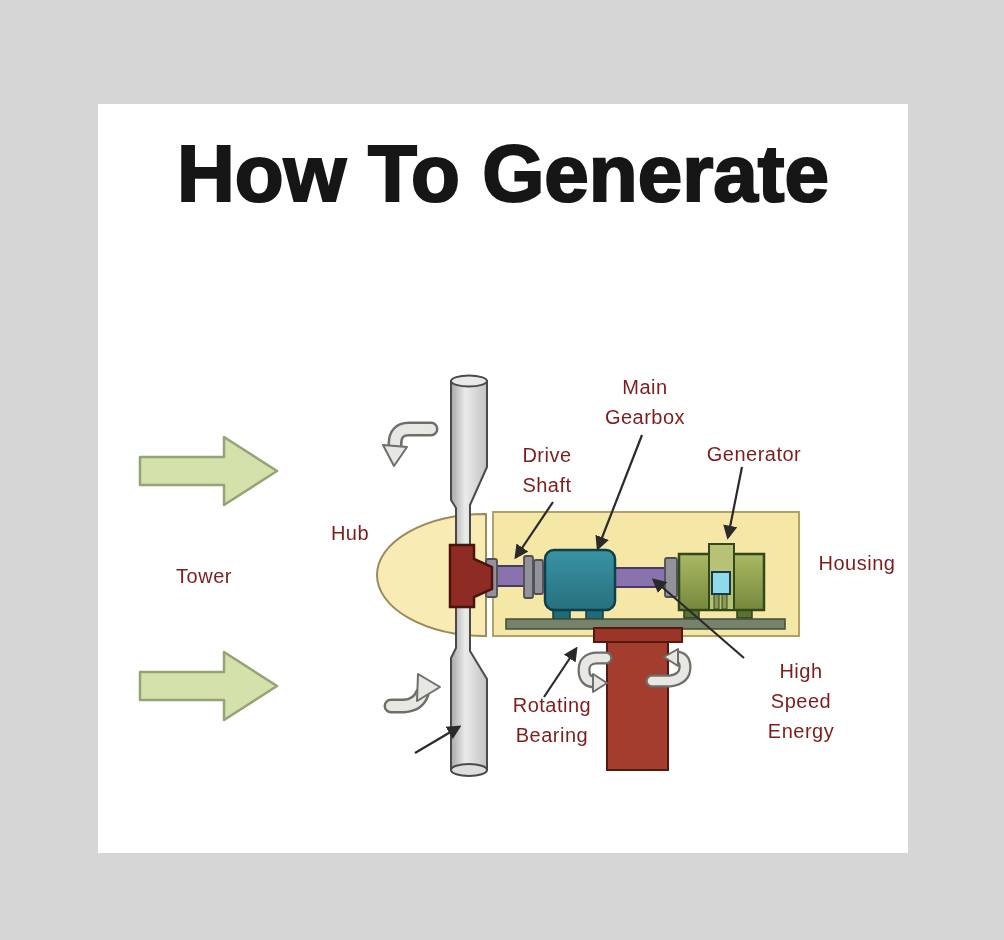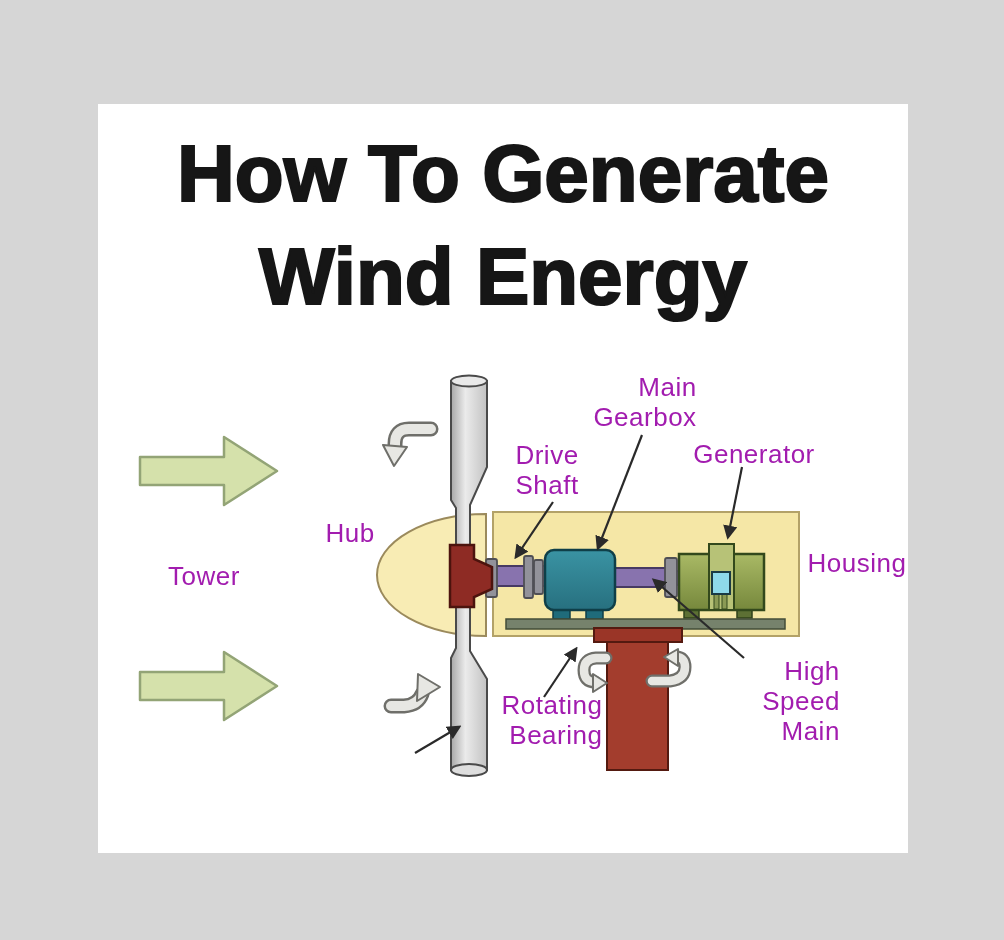--- a/index.html
+++ b/index.html
@@ -19,36 +19,35 @@
     text-align:center;
     font-size:80px;font-weight:800;line-height:103px;
     color:#161616;
     -webkit-text-stroke:2.2px #161616;
     letter-spacing:0px;
   }
   svg.stage{position:absolute;left:0;top:0;width:1004px;height:940px;}
   .lbl{
     position:absolute;
     transform:translateX(-50%);
-    text-align:right;
-    font-size:26px;line-height:30px;letter-spacing:0.5px;
-    color:#a21caf;
+    text-align:center;
+    font-size:20px;line-height:30px;letter-spacing:0.5px;
+    color:#7f1d1d;
     white-space:pre-line;
   }
 </style>
 </head>
 <body>
 
 <div id="app">
 
   <div class="card"></div>
 
   <div class="title">
     <div>How To Generate</div>
-    <div>Wind Energy</div>
   </div>
 
   <svg class="stage" viewBox="0 0 1004 940">
     <defs>
       <linearGradient id="bladeGrad" x1="0" y1="0" x2="1" y2="0">
         <stop offset="0" stop-color="#a8a8a8"></stop>
         <stop offset="0.4" stop-color="#ebebeb"></stop>
         <stop offset="1" stop-color="#c2c2c2"></stop>
       </linearGradient>
       <linearGradient id="genGrad" x1="0" y1="0" x2="0" y2="1">
@@ -150,17 +149,17 @@
 
   <div class="lbl" style="left:204px;top:553px;">Tower</div>
   <div class="lbl" style="left:350px;top:510px;">Hub</div>
   <div class="lbl" style="left:547px;top:432px;">Drive
 Shaft</div>
   <div class="lbl" style="left:645px;top:364px;">Main
 Gearbox</div>
   <div class="lbl" style="left:754px;top:431px;">Generator</div>
   <div class="lbl" style="left:857px;top:540px;">Housing</div>
   <div class="lbl" style="left:801px;top:648px;">High Speed
-Main</div>
+Energy</div>
   <div class="lbl" style="left:552px;top:682px;">Rotating
 Bearing</div>
 
 </div>
 
 </body></html>

